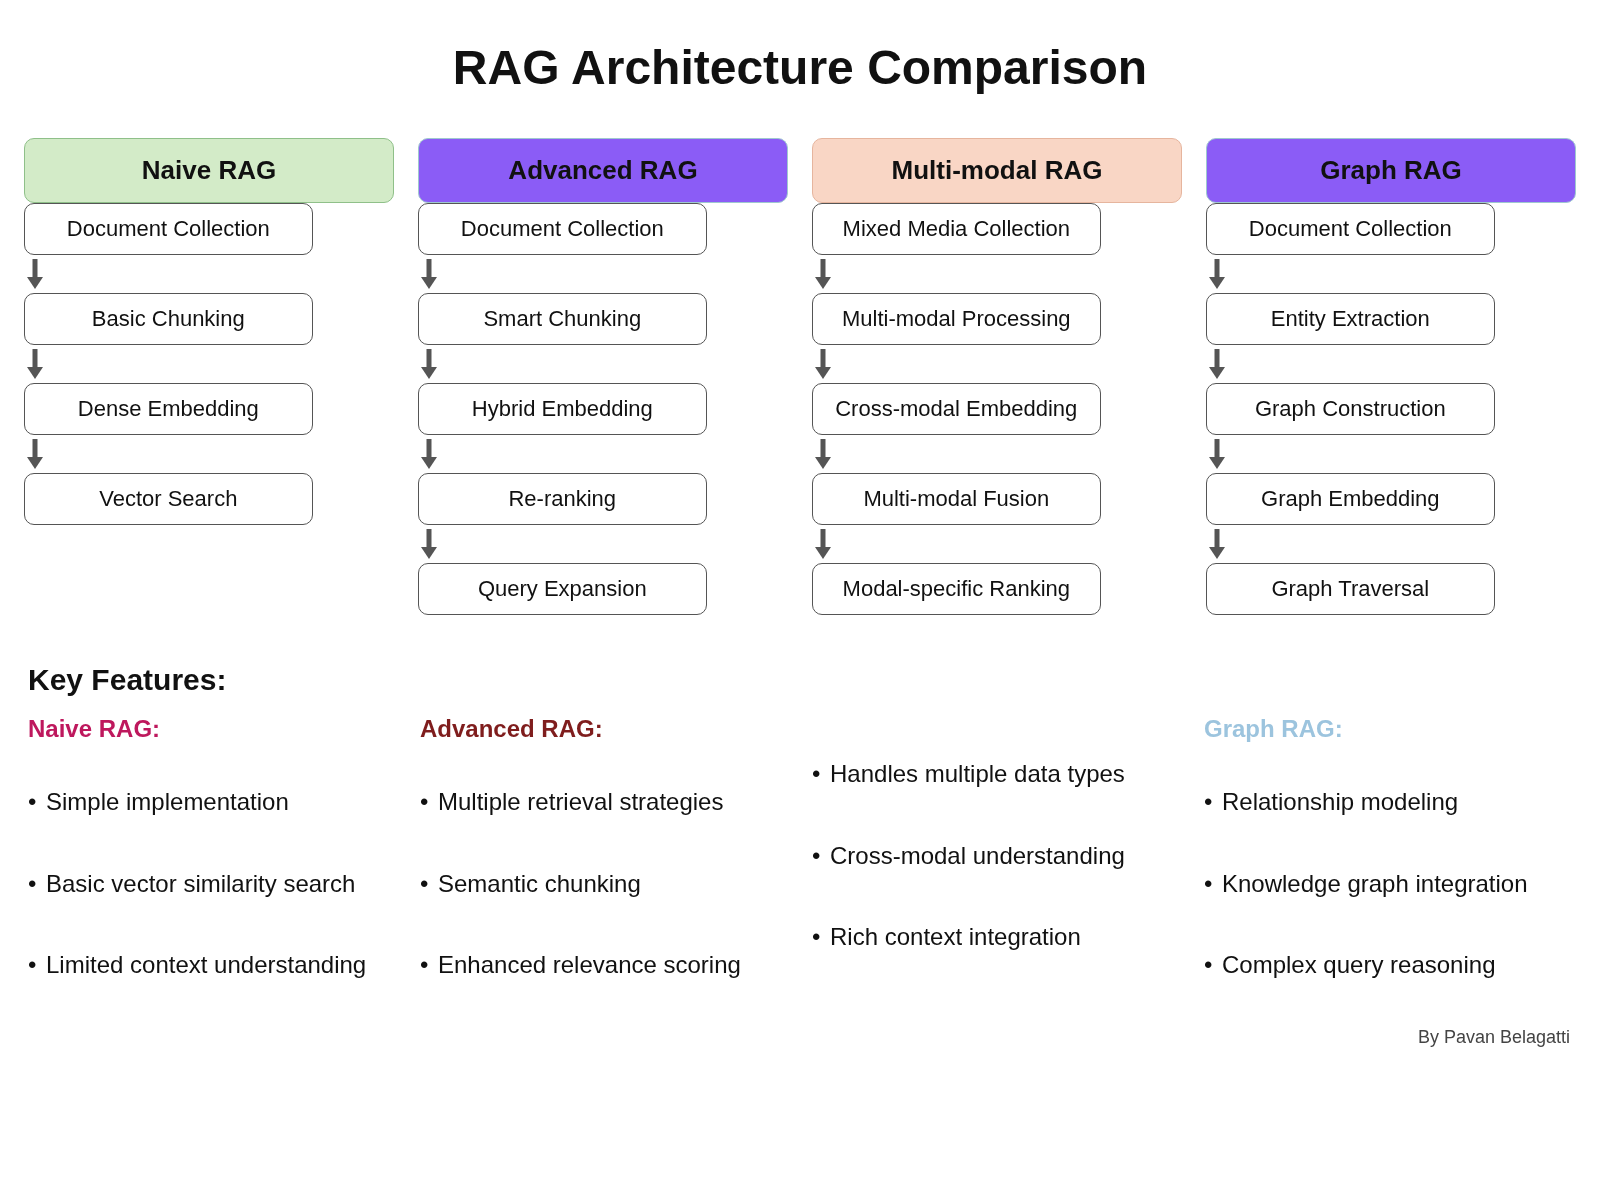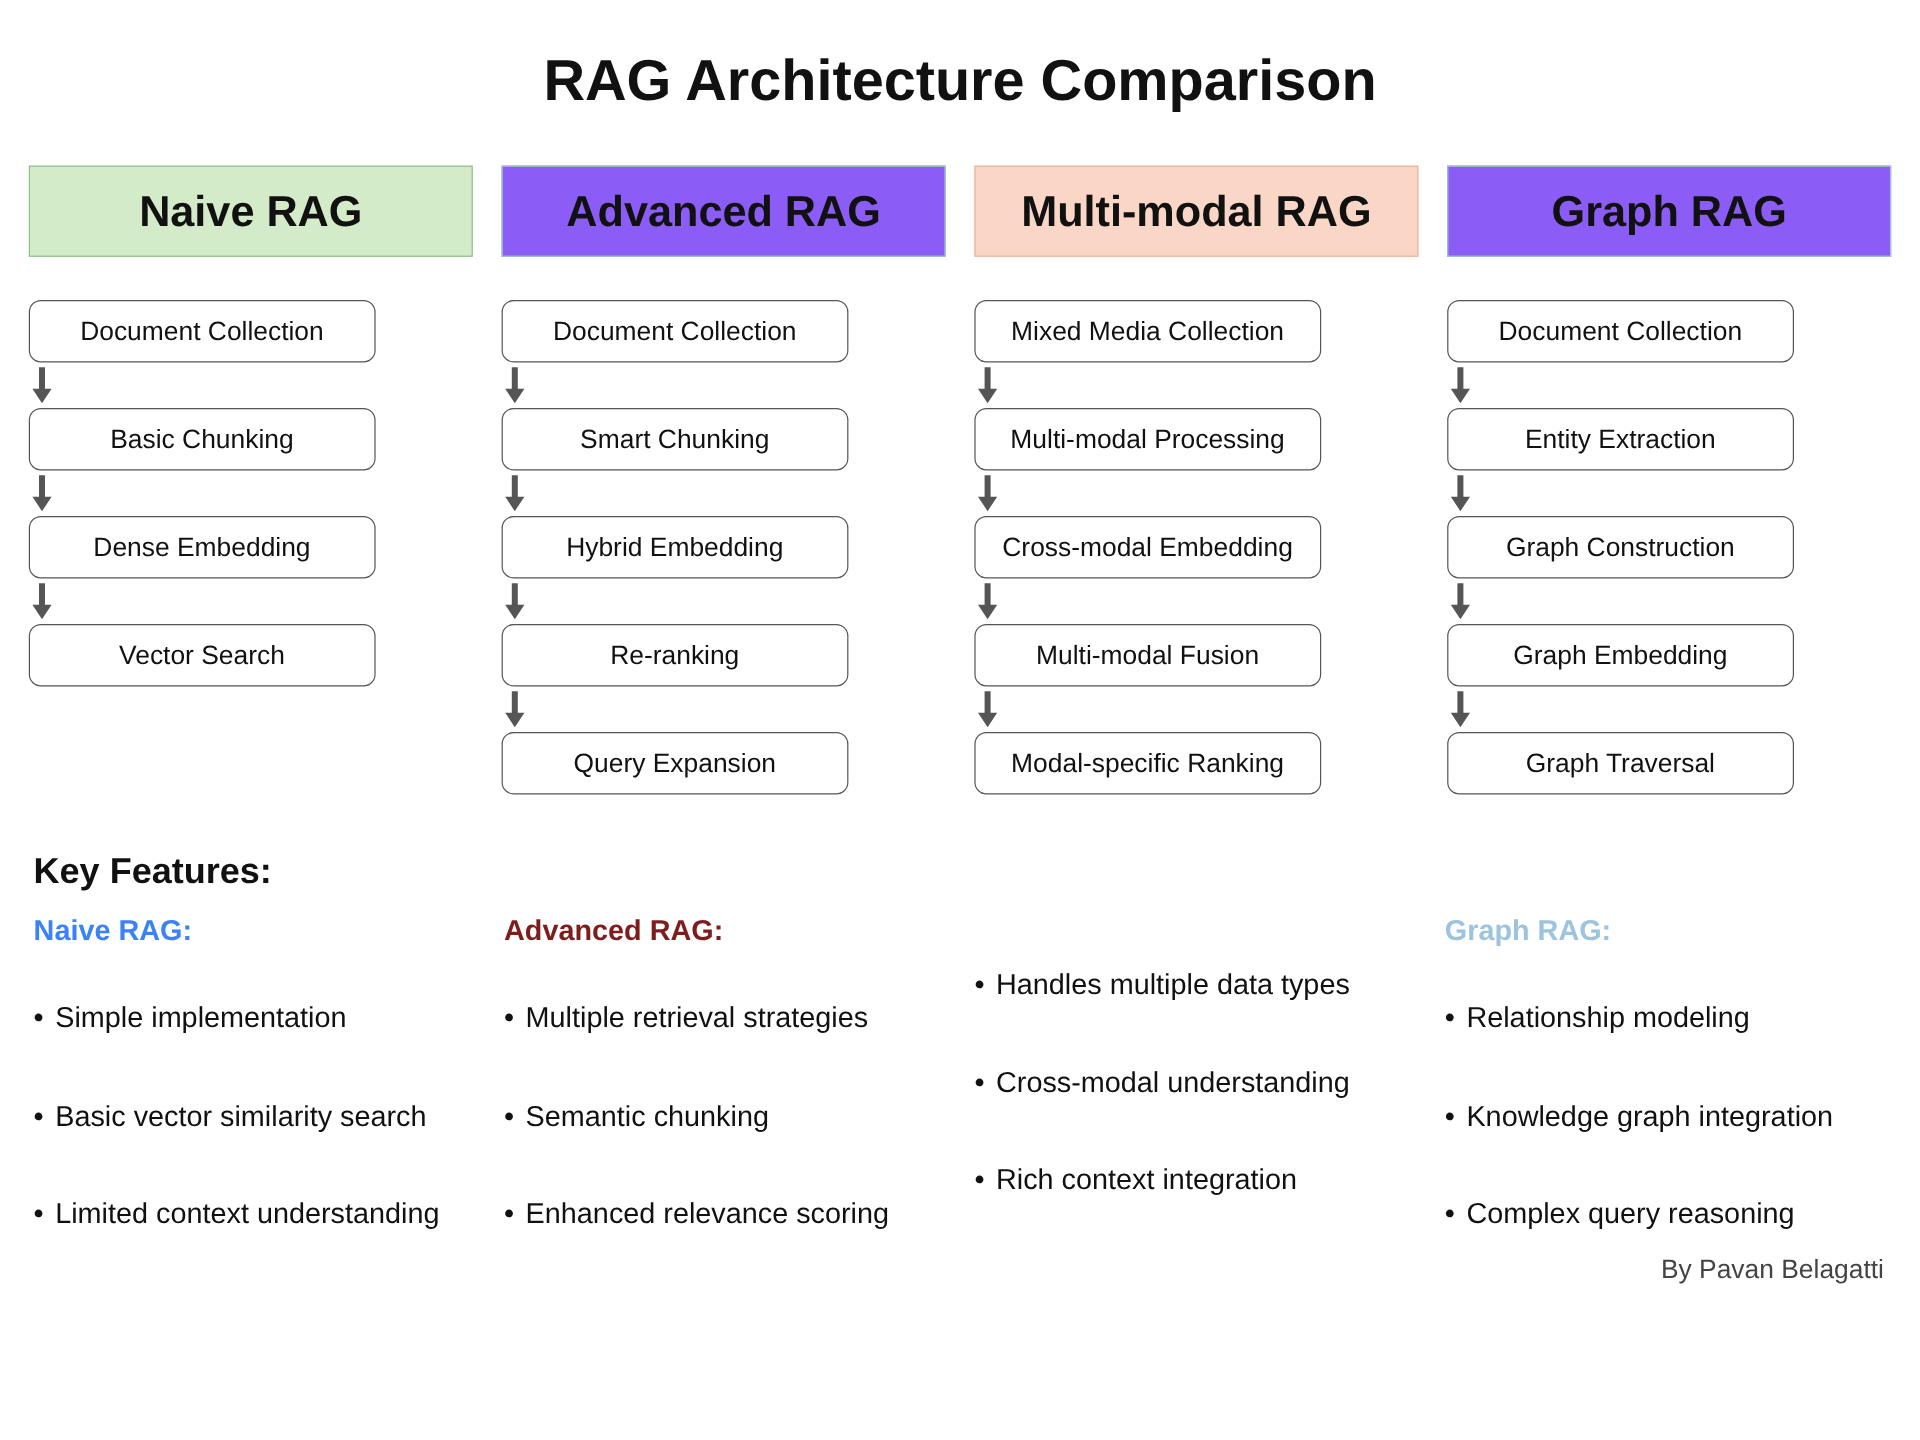--- a/index.html
+++ b/index.html
@@ -22,26 +22,25 @@
     gap: 24px;
     padding: 0 0px;
   }
   .col {
     flex: 1 1 0;
     display: flex;
     flex-direction: column;
     align-items: stretch;
   }
   .col-header {
-    border-radius: 0;
+    border-radius: 10px;
     padding: 16px 8px;
     text-align: center;
-    font-size: 36px;
+    font-size: 26px;
     font-weight: 700;
-    margin-bottom: 36px;
     border: 1px solid rgba(0,0,0,0.15);
   }
   .hdr-green  { background: #d3ebc8; border-color:#8fc089; }
   .hdr-blue   { background: #8b5cf6; border-color:#9fc8cf; }
   .hdr-orange { background: #f9d6c5; border-color:#e6b59e; }
   .steps {
     display: flex;
     flex-direction: column;
     align-items: flex-start;
   }
@@ -70,43 +69,43 @@
     display: flex;
     gap: 24px;
     padding: 0 4px;
   }
   .fcol { flex: 1 1 0; }
   .fcol-title {
     font-size: 24px;
     font-weight: 700;
     margin-bottom: 10px;
   }
-  .t-green  { color: #3b82f6; }
+  .t-green  { color: #be185d; }
   .t-blue   { color: #7f1d1d; }
   .t-orange { color: #e39a78; }
   .t-lblue  { color: #9cc4de; }
   .fcol li {
     font-size: 24px;
     line-height: 1.9;
     list-style: none;
     position: relative;
     padding-left: 18px;
     margin-top: 36px;
   }
   .fcol li::before {
     content: "•";
     position: absolute;
     left: 0;
     top: 0;
   }
   .byline {
     text-align: right;
-    font-size: 22px;
+    font-size: 18px;
     color: #444;
-    margin-top: 10px;
+    margin-top: 39px;
     padding-right: 6px;
   }
 </style>
 </head>
 <body>
 
 <h1 class="title">RAG Architecture Comparison</h1>
 
 <div class="columns" id="columns-root">
     <div class="col">

